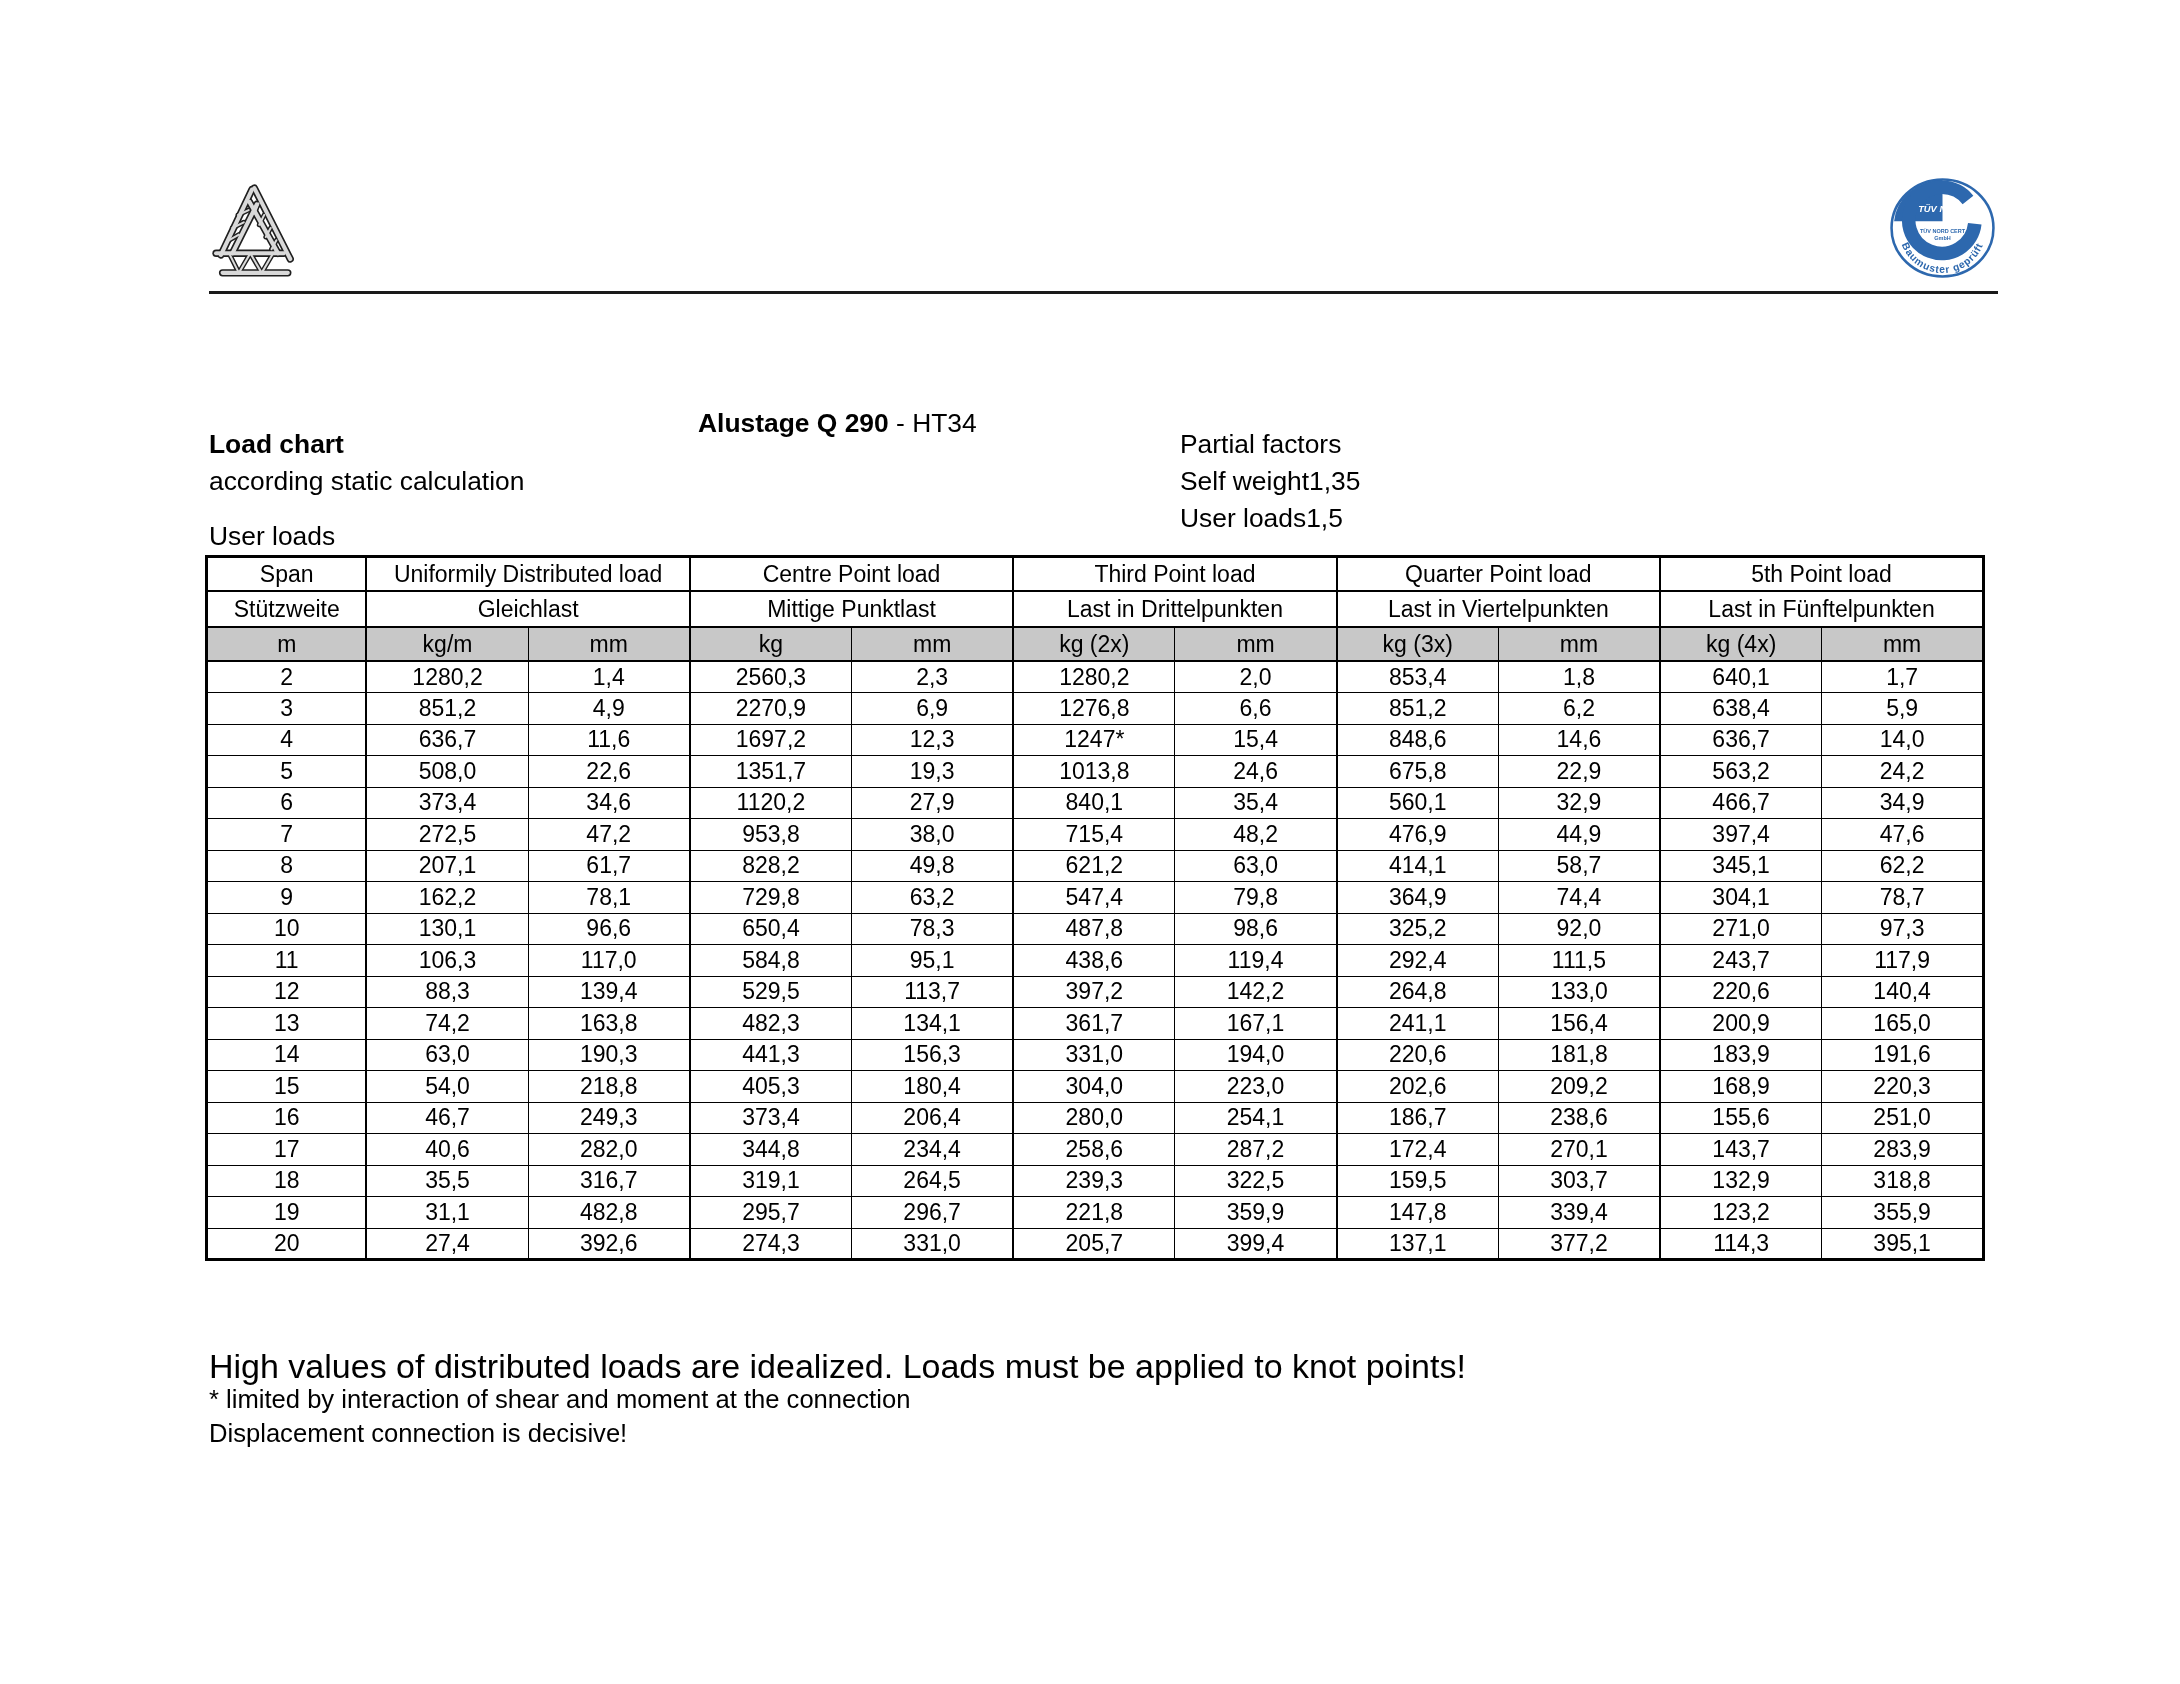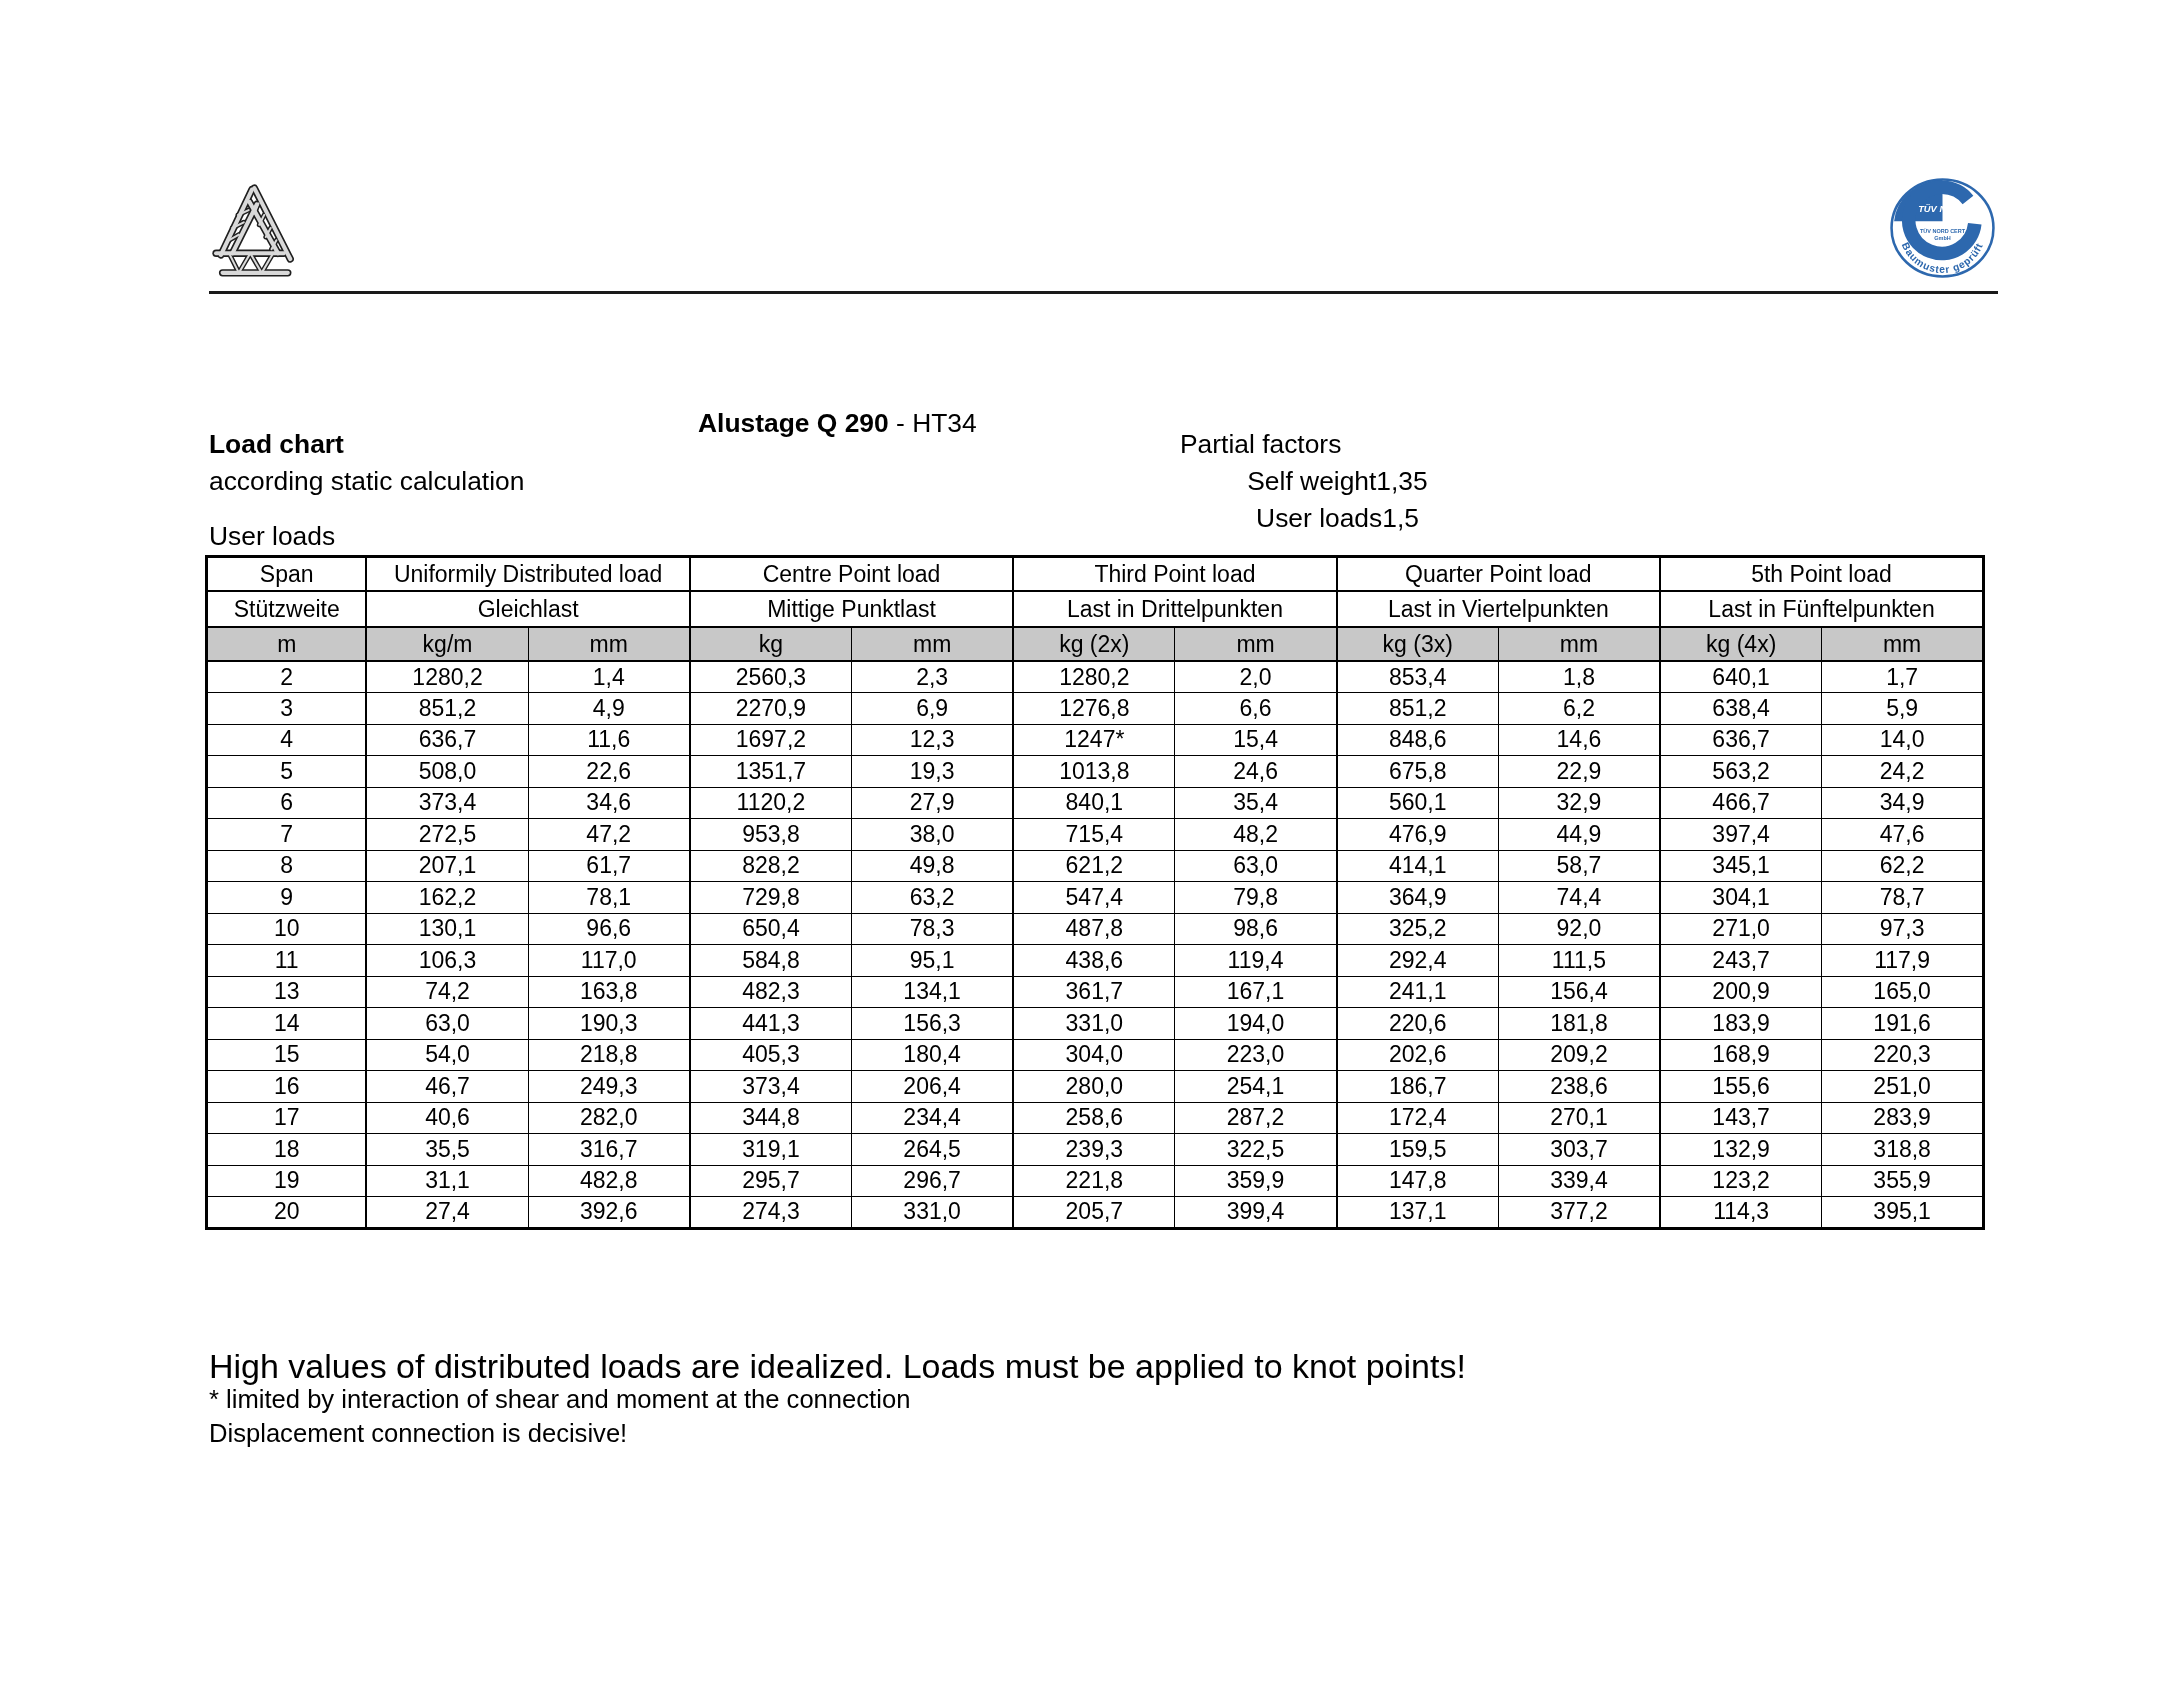--- a/index.html
+++ b/index.html
@@ -15,21 +15,21 @@
   
   .truss-logo{left:203px;top:175px;width:106px;height:115px;}
   .tuev-badge{left:1889px;top:176px;width:107px;height:104px;}
 
   
   .title-block{left:209px;top:426px;font-size:26.4px;line-height:37px;}
   .title-line1{font-weight:bold;}
   .product-block{left:698px;top:405px;font-size:26.4px;line-height:37px;}
   .product-bold{font-weight:bold;}
   .factors-block{left:1180px;top:426px;width:308px;font-size:26.4px;line-height:37px;}
-  .factor-row{display:flex;justify-content:center;margin-left:7px;}
+  .factor-row{display:flex;justify-content:flex-start;}
   .section-label{left:209px;top:521px;font-size:26.4px;}
 
   
   table.load{
     left:205px;top:555px;width:1780px;
     border-collapse:collapse;table-layout:fixed;
     font-size:23px;text-align:center;
     border:3.4px solid #000;
   }
   table.load th, table.load td{
@@ -314,20 +314,33 @@
         <td class="grp">584,8</td>
         <td>95,1</td>
         <td class="grp">438,6</td>
         <td>119,4</td>
         <td class="grp">292,4</td>
         <td>111,5</td>
         <td class="grp">243,7</td>
         <td>117,9</td>
       </tr>
       <tr>
+        <td>12</td>
+        <td class="grp">88,3</td>
+        <td>139,4</td>
+        <td class="grp">529,5</td>
+        <td>113,7</td>
+        <td class="grp">397,2</td>
+        <td>142,2</td>
+        <td class="grp">264,8</td>
+        <td>133,0</td>
+        <td class="grp">220,6</td>
+        <td>140,4</td>
+      </tr>
+      <tr>
         <td>13</td>
         <td class="grp">74,2</td>
         <td>163,8</td>
         <td class="grp">482,3</td>
         <td>134,1</td>
         <td class="grp">361,7</td>
         <td>167,1</td>
         <td class="grp">241,1</td>
         <td>156,4</td>
         <td class="grp">200,9</td>

